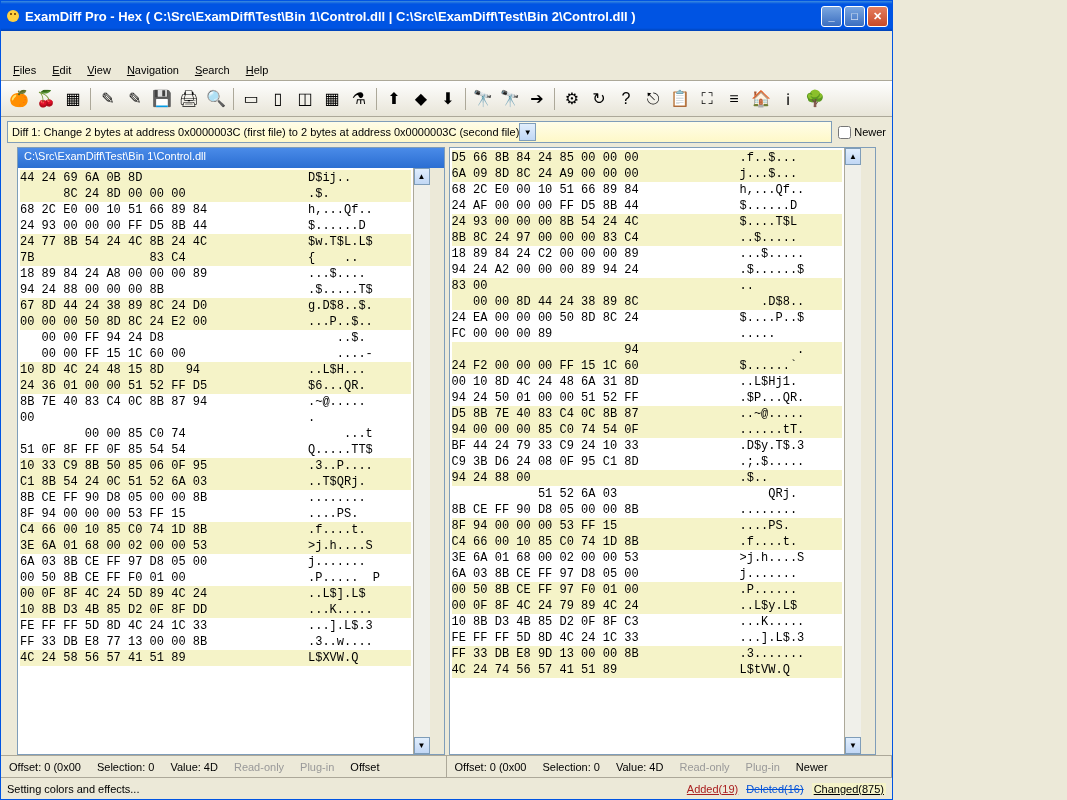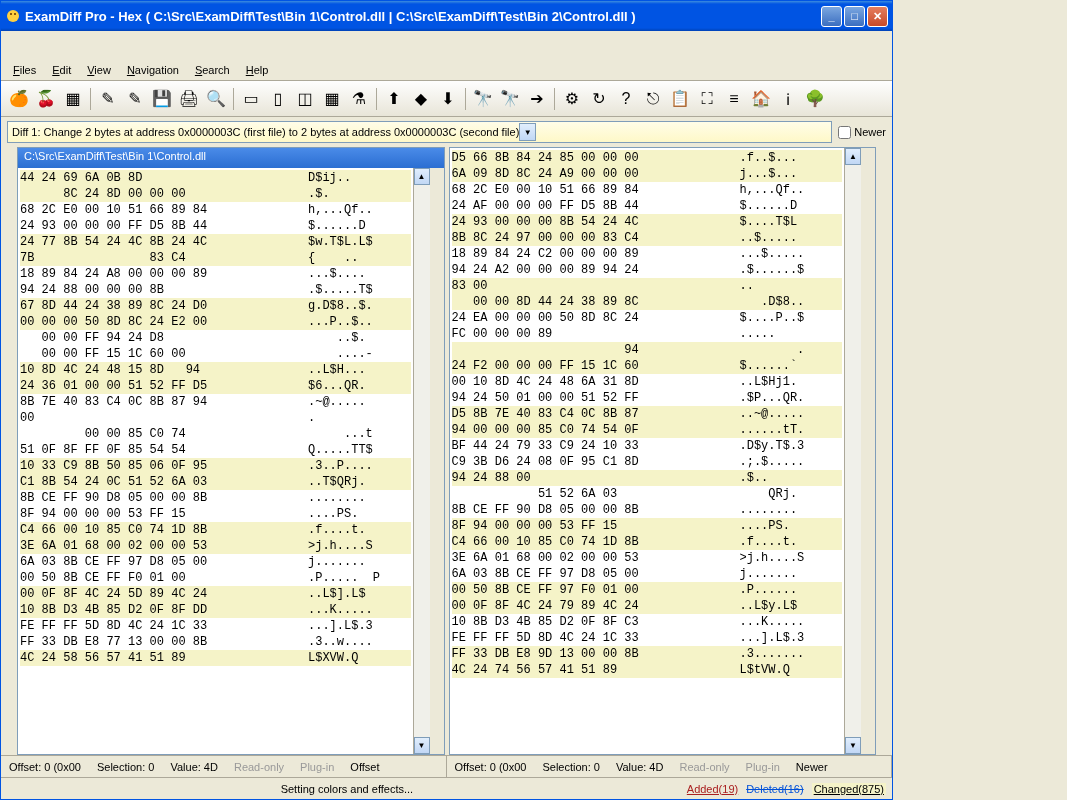--- a/index.html
+++ b/index.html
@@ -34,21 +34,21 @@
 .scroll-track { flex: 1; background: #f0f0ea; }
 .minimap { width: 14px; background: #ece9d8; }
 .hex-line { display: flex; }
 .hex-bytes { width: 280px; }
 .hex-ascii { flex: 1; padding-left: 8px; }
 .hl-y { background: #f5f3c8; }
 .statusbar { height: 22px; background: #ece9d8; border-top: 1px solid #aca899; display: flex; }
 .status-half { flex: 1; display: flex; align-items: center; padding: 0 4px; gap: 8px; border-right: 1px solid #aca899; }
 .status-cell { padding: 0 4px; }
 .status-dim { color: #999; }
-.bottombar { height: 22px; background: #ece9d8; border-top: 1px solid #aca899; display: flex; align-items: center; padding: 0 6px; text-align: center; }
+.bottombar { height: 22px; background: #ece9d8; border-top: 1px solid #aca899; display: flex; align-items: center; padding: 0 6px; }
 .bottombar .msg { flex: 1; }
 .legend { display: flex; gap: 8px; }
 .leg-add { color: #aa2020; text-decoration: underline; }
 .leg-del { color: #0050d8; text-decoration: line-through; }
 .leg-chg { background: #f5f3c8; padding: 0 2px; text-decoration: underline; }
 svg { display: block; }
 </style>
 </head>
 <body>
 

